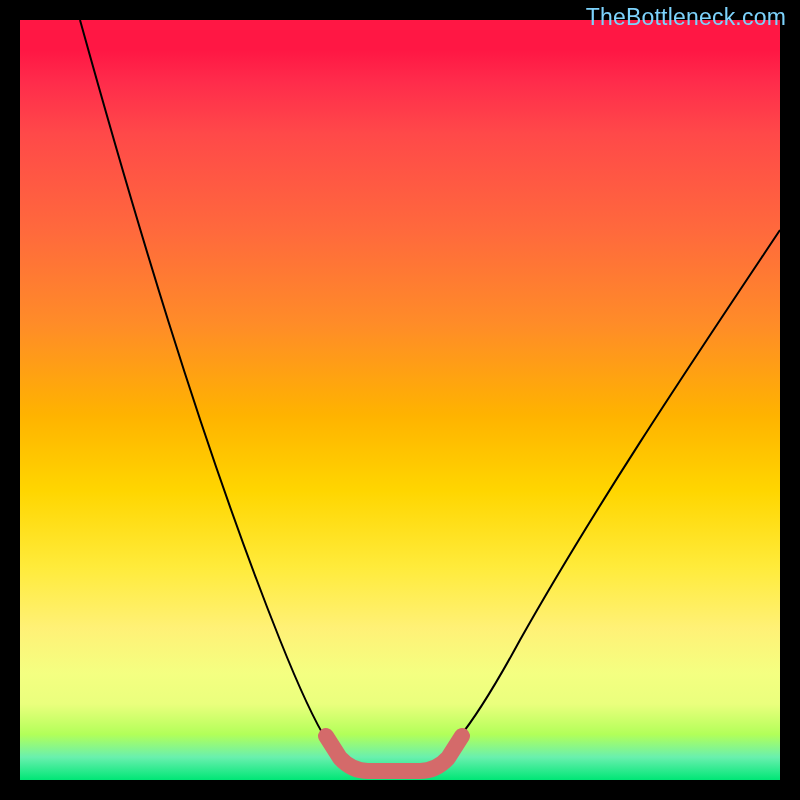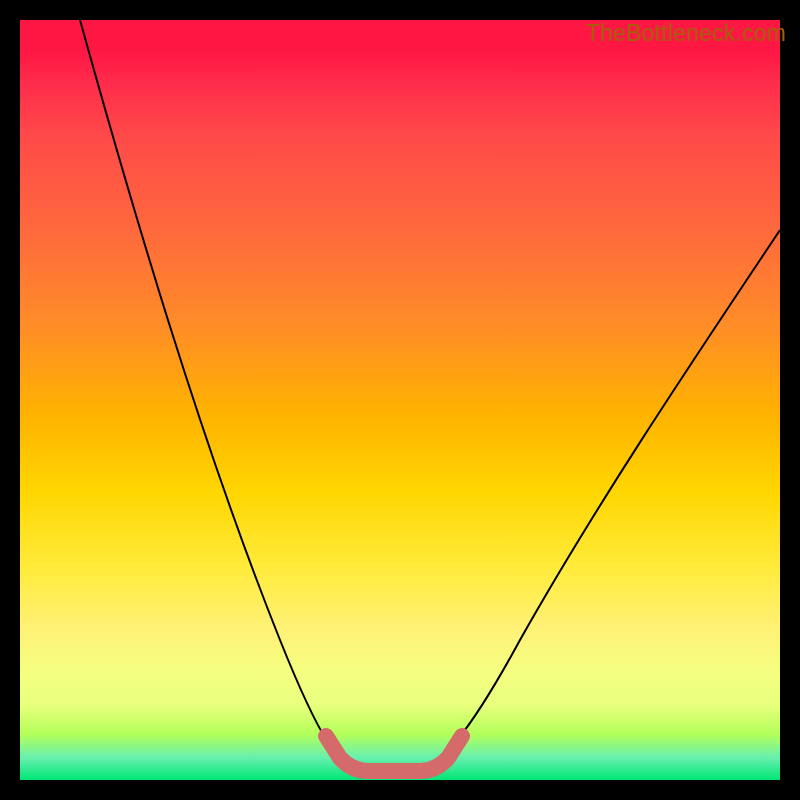--- a/index.html
+++ b/index.html
@@ -36,26 +36,26 @@
       #fff176 80%,
       #f4ff81 86%,
       #eaff7d 90%,
       #b2ff59 94%,
       #69f0ae 97%,
       #00e676 100%
     );
   }
   .brand {
     position: absolute;
-    top: 20px;
+    top: 4px;
     right: 14px;
     font-family: Arial, Helvetica, sans-serif;
     font-size: 23px;
     font-weight: 400;
-    color: #a16207;
+    color: #7dd3fc;
     letter-spacing: 0.2px;
     user-select: none;
   }
   svg.overlay {
     position: absolute;
     left: 20px;
     top: 20px;
     width: 760px;
     height: 760px;
     overflow: visible;

